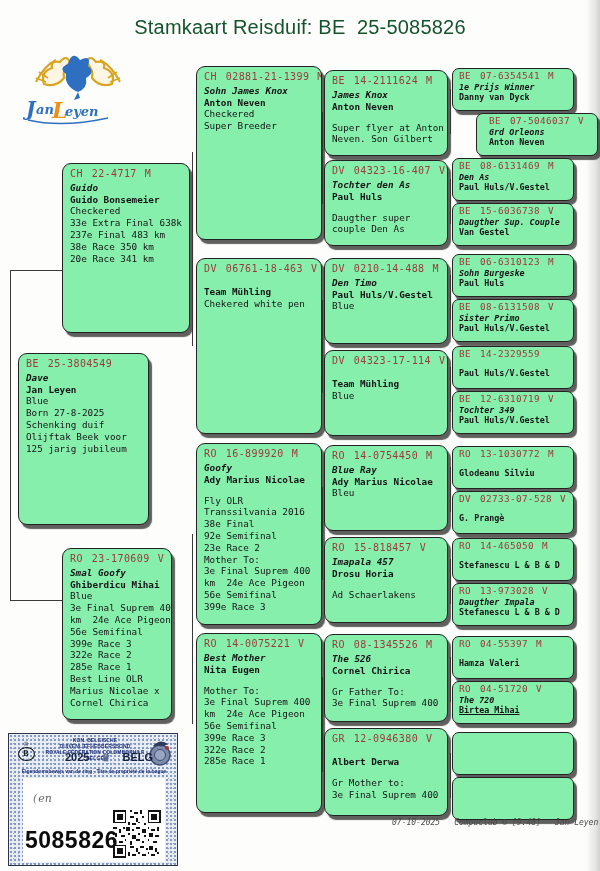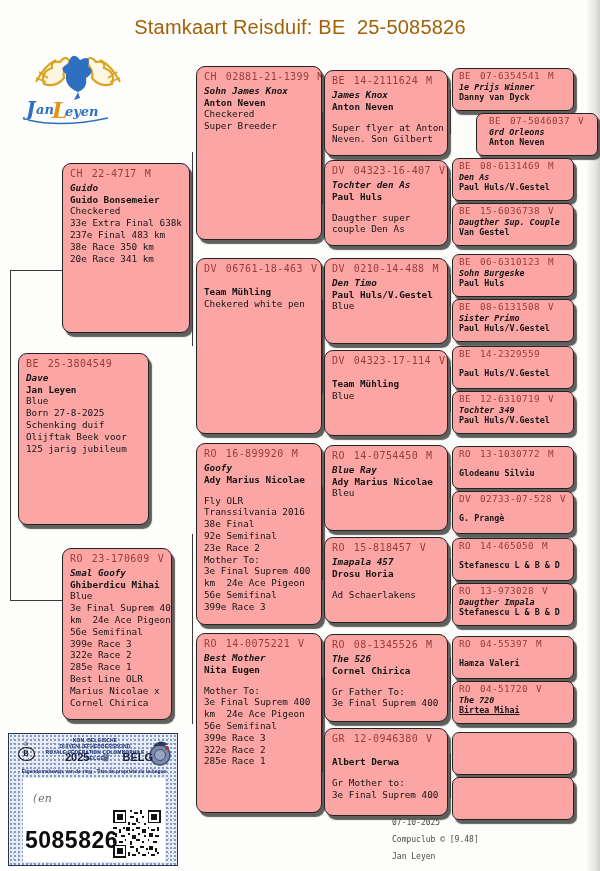--- a/index.html
+++ b/index.html
@@ -8,25 +8,25 @@
     background:#fdfdfb;
     font-family:"DejaVu Sans Mono", monospace;
     color:#151515;
   }
   
   .scan-edge{position:absolute;right:0;top:0;width:14px;height:100%;
     background:linear-gradient(to right, rgba(0,0,0,0) 0%, rgba(0,0,0,0.10) 70%, rgba(0,0,0,0.18) 100%);}
   .page-title{
     position:absolute;top:16px;left:0;width:600px;text-align:center;
     font-family:"Liberation Sans", sans-serif;font-size:20px;font-weight:400;
-    color:#a16207;white-space:pre;letter-spacing:0.2px;
+    color:#14532d;white-space:pre;letter-spacing:0.2px;
   }
   
   .pbox{
-    position:absolute;background:#fca5a5;
+    position:absolute;background:#86efac;
     border:1.4px solid #232323;border-radius:9px;
     box-shadow:3px 4px 1px rgba(55,55,55,0.8);
     padding:4px 6px 2px 7px;box-sizing:border-box;overflow:hidden;
     font-size:9.3px;line-height:11.8px;
   }
   .pbox.small{font-size:8.4px;line-height:10.6px;padding:2px 5px 1px 6px;border-radius:7px;}
   .ring{color:#9a3b38;letter-spacing:0.4px;margin-bottom:2px;white-space:pre;font-size:10px;}
   .pbox.small .ring{font-size:9.3px;margin-bottom:0;}
   .ring .cc{margin-right:9px;}
   .ring .sx{margin-left:8px;}
@@ -64,22 +64,22 @@
   #bx-g12{left:452px;top:583px;width:122px;height:43px;}
   #bx-g13{left:452px;top:636px;width:122px;height:43px;}
   #bx-g14{left:452px;top:681px;width:122px;height:43px;}
   #bx-g15{left:452px;top:732px;width:122px;height:43px;}
   #bx-g16{left:452px;top:777px;width:122px;height:43px;}
   
   .conn{position:absolute;background:#3a3a3a;}
   
   .footer{
     position:absolute;top:818px;left:392px;width:200px;
-    font-size:8px;color:#4a4a4a;
-    display:flex;gap:8px;white-space:pre;flex-direction:column;
+    font-size:8px;font-style:italic;color:#4a4a4a;
+    display:flex;gap:14px;white-space:pre;
   }
   
   .logo{position:absolute;left:22px;top:48px;width:112px;height:82px;}
   
   .stamp{
     position:absolute;left:8px;top:733px;width:170px;height:133px;
     border:1px solid #2c3250;box-sizing:border-box;
     background-color:#e8edf5;
     background-image:radial-gradient(#7e93bd 0.7px, transparent 0.8px),
                      radial-gradient(#93a6c9 0.6px, transparent 0.7px);

